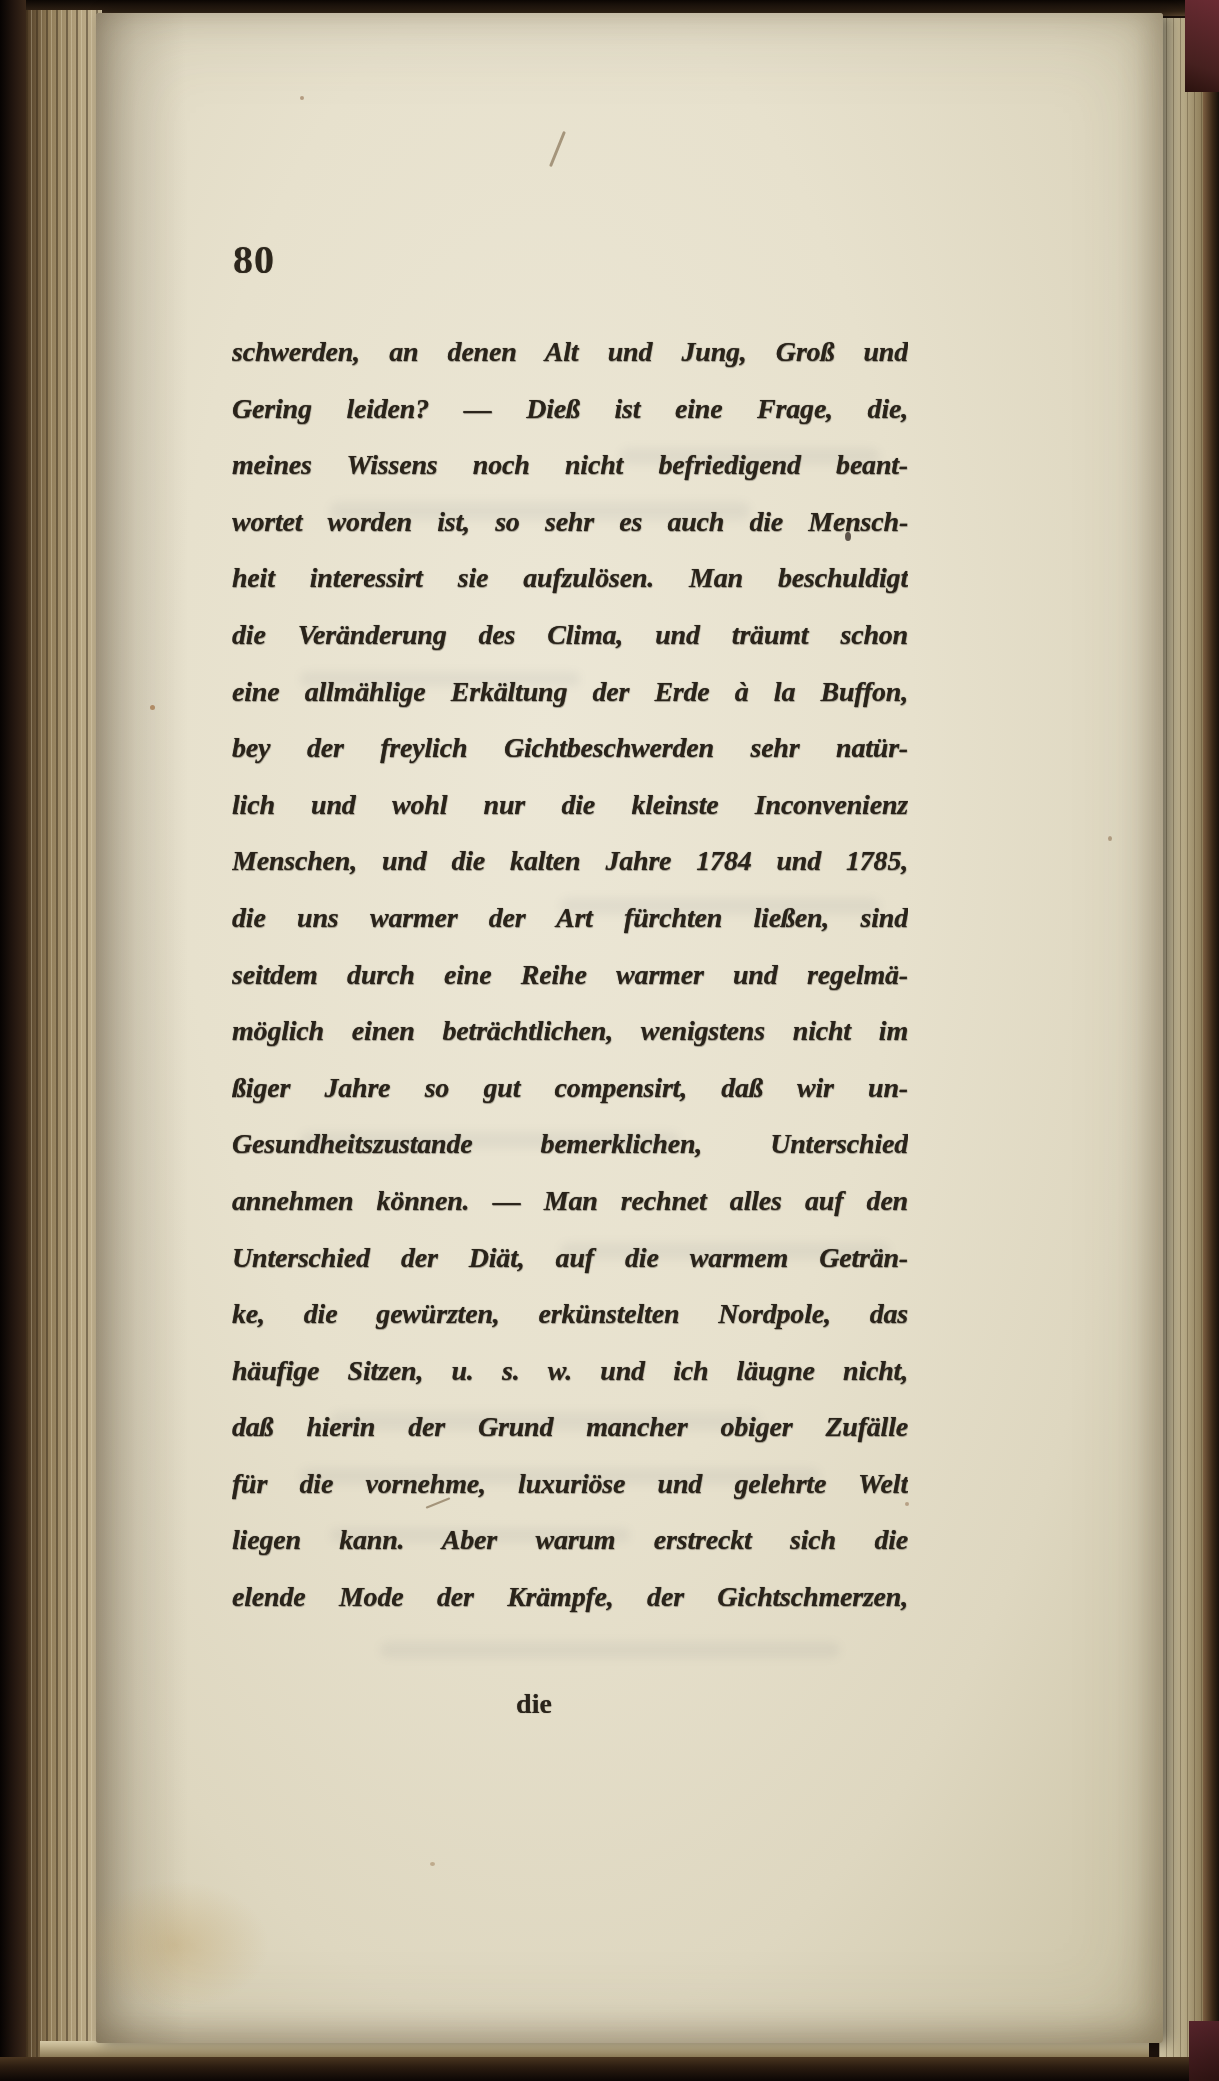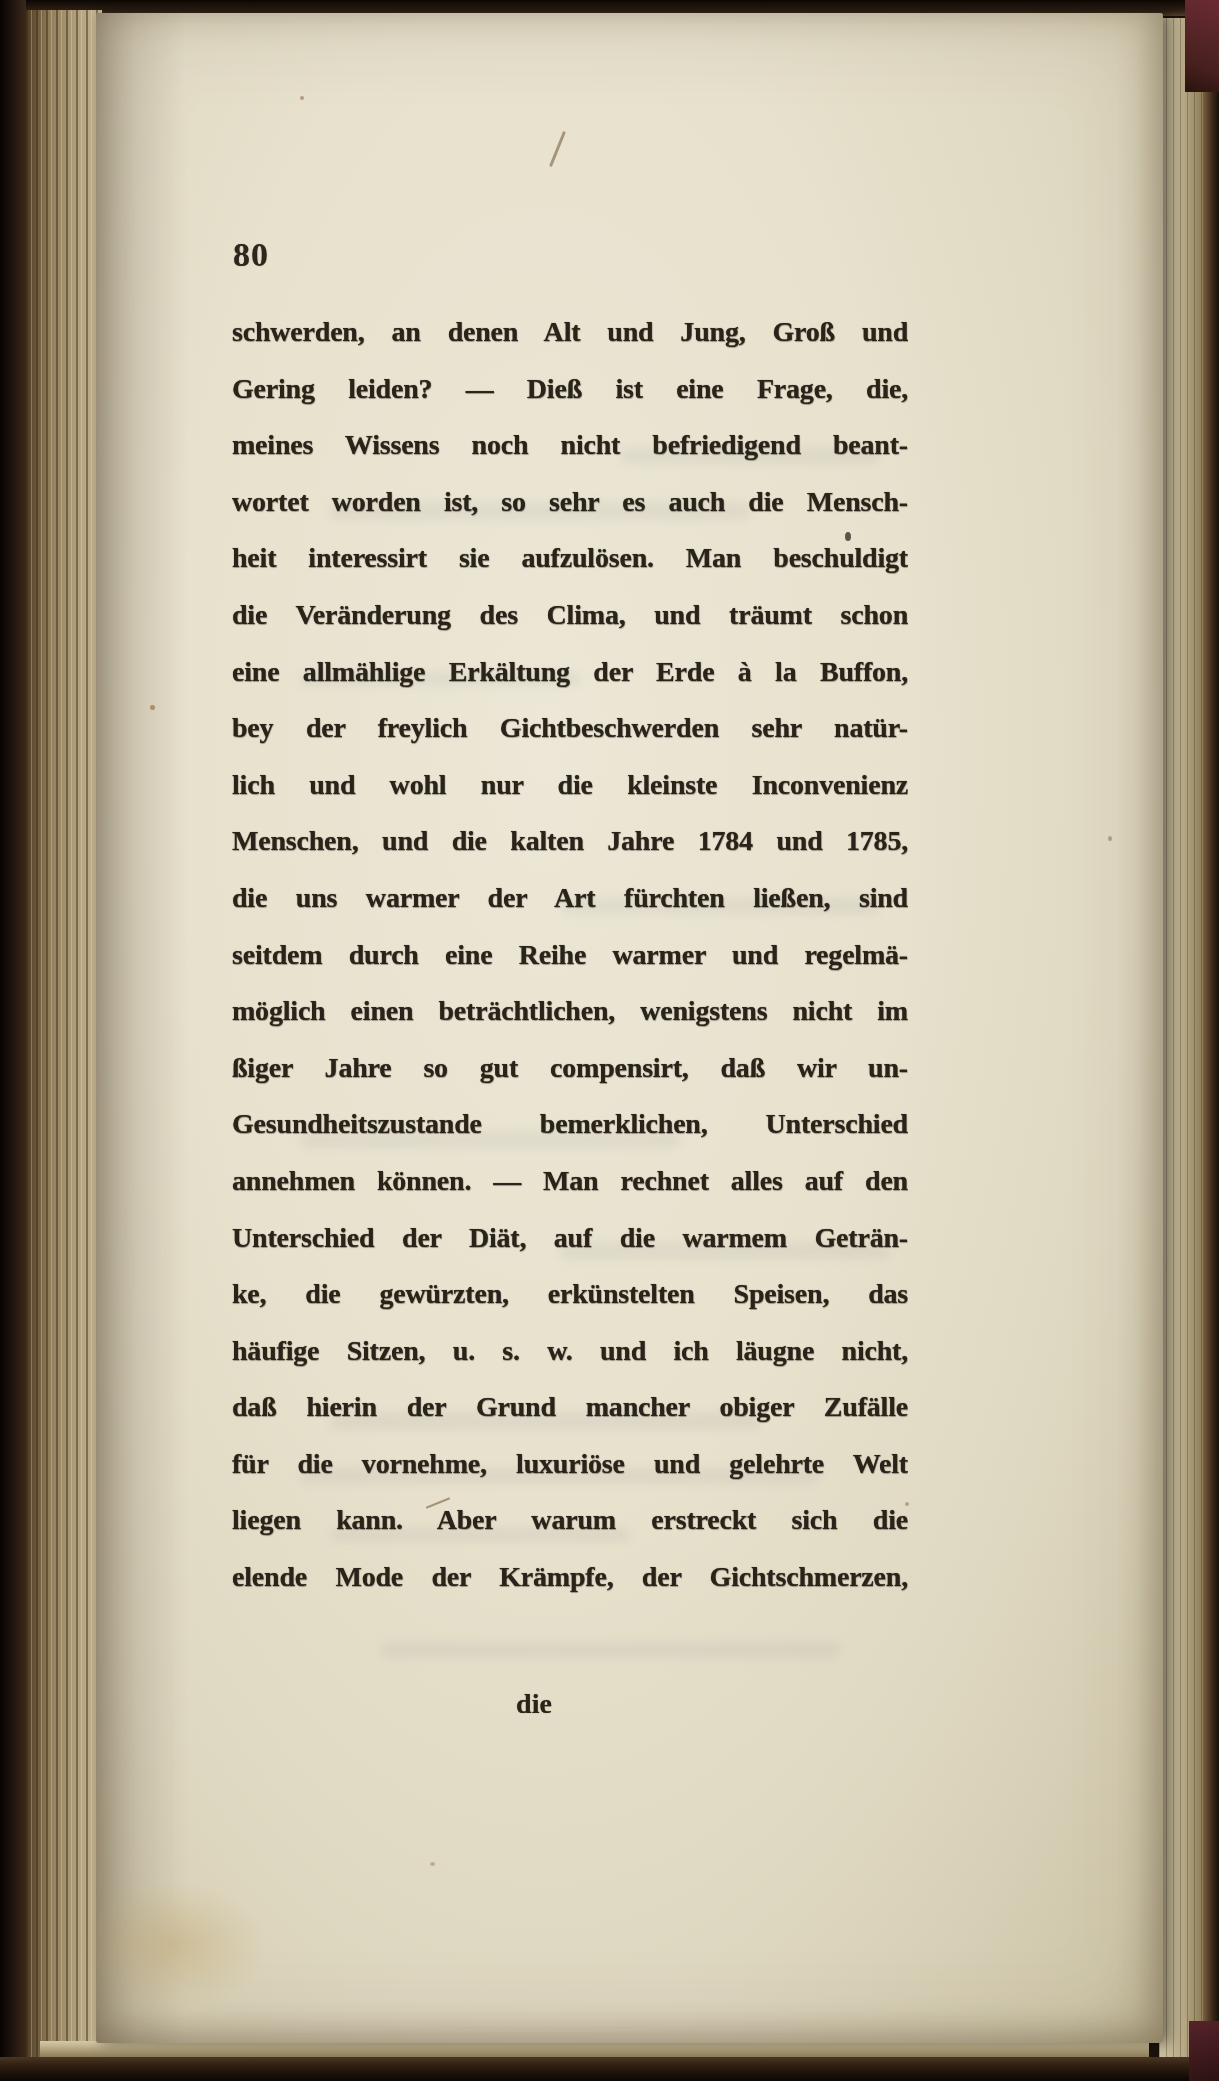--- a/index.html
+++ b/index.html
@@ -34,23 +34,23 @@
 
   
   .page{position:absolute;left:96px;top:13px;right:56px;bottom:38px;border-radius:3px;
     background:radial-gradient(ellipse at 42% 36%,#ece7d6 0%,#e7e1cd 42%,#ded7c0 70%,#cfc7ab 92%,#c2b99a 100%);
     box-shadow:inset 0 0 90px rgba(95,80,50,.22), inset -14px 0 30px rgba(90,70,45,.25),
                inset 0 -14px 26px rgba(90,70,45,.2), 6px 0 14px rgba(0,0,0,.45);}
   .gutter{position:absolute;left:96px;top:13px;bottom:38px;width:90px;border-radius:3px 0 0 3px;
     background:linear-gradient(90deg,rgba(78,62,40,.34),rgba(78,62,40,.12) 45%,rgba(78,62,40,0));}
 
   
-  .pagenum{position:absolute;left:233px;top:236px;font-size:34px;font-weight:700;
+  .pagenum{position:absolute;left:233px;top:236px;font-size:40px;font-weight:700;
     color:#2c261c;letter-spacing:1px;text-shadow:0 0 1px rgba(44,38,28,.6);}
-  .lines{position:absolute;left:232px;top:304px;width:676px;}
+  .lines{position:absolute;left:232px;top:324px;width:676px;font-style:italic;}
   .tline{height:56.6px;line-height:56.6px;font-size:28px;font-weight:700;color:#29231a;
     text-align:justify;text-align-last:justify;letter-spacing:-0.2px;overflow:hidden;
     text-shadow:0 0 1px rgba(41,35,26,.65),.5px .6px .8px rgba(41,35,26,.35);}
   .catchword{position:absolute;left:232px;top:1676px;width:676px;height:56px;line-height:56px;
     font-size:28px;font-weight:700;color:#29231a;text-align:center;padding-right:72px;
     box-sizing:border-box;text-shadow:0 0 1px rgba(41,35,26,.65);}
 
   
   .smudge{position:absolute;background:rgba(96,102,112,.55);filter:blur(5px);
     opacity:.14;border-radius:8px;}
@@ -111,21 +111,21 @@
       <div class="tline">bey der freylich Gichtbeschwerden sehr natür-</div>
       <div class="tline">lich und wohl nur die kleinste Inconvenienz</div>
       <div class="tline">Menschen, und die kalten Jahre 1784 und 1785,</div>
       <div class="tline">die uns warmer der Art fürchten ließen, sind</div>
       <div class="tline">seitdem durch eine Reihe warmer und regelmä-</div>
       <div class="tline">möglich einen beträchtlichen, wenigstens nicht im</div>
       <div class="tline">ßiger Jahre so gut compensirt, daß wir un-</div>
       <div class="tline">Gesundheitszustande bemerklichen, Unterschied</div>
       <div class="tline">annehmen können. — Man rechnet alles auf den</div>
       <div class="tline">Unterschied der Diät, auf die warmem Geträn-</div>
-      <div class="tline">ke, die gewürzten, erkünstelten Speisen, das</div>
+      <div class="tline">ke, die gewürzten, erkünstelten Nordpole, das</div>
       <div class="tline">häufige Sitzen, u. s. w. und ich läugne nicht,</div>
       <div class="tline">daß hierin der Grund mancher obiger Zufälle</div>
       <div class="tline">für die vornehme, luxuriöse und gelehrte Welt</div>
       <div class="tline">liegen kann. Aber warum erstreckt sich die</div>
       <div class="tline">elende Mode der Krämpfe, der Gichtschmerzen,</div>
     </div>
 
   <div class="catchword">die</div>
 
 </div>

